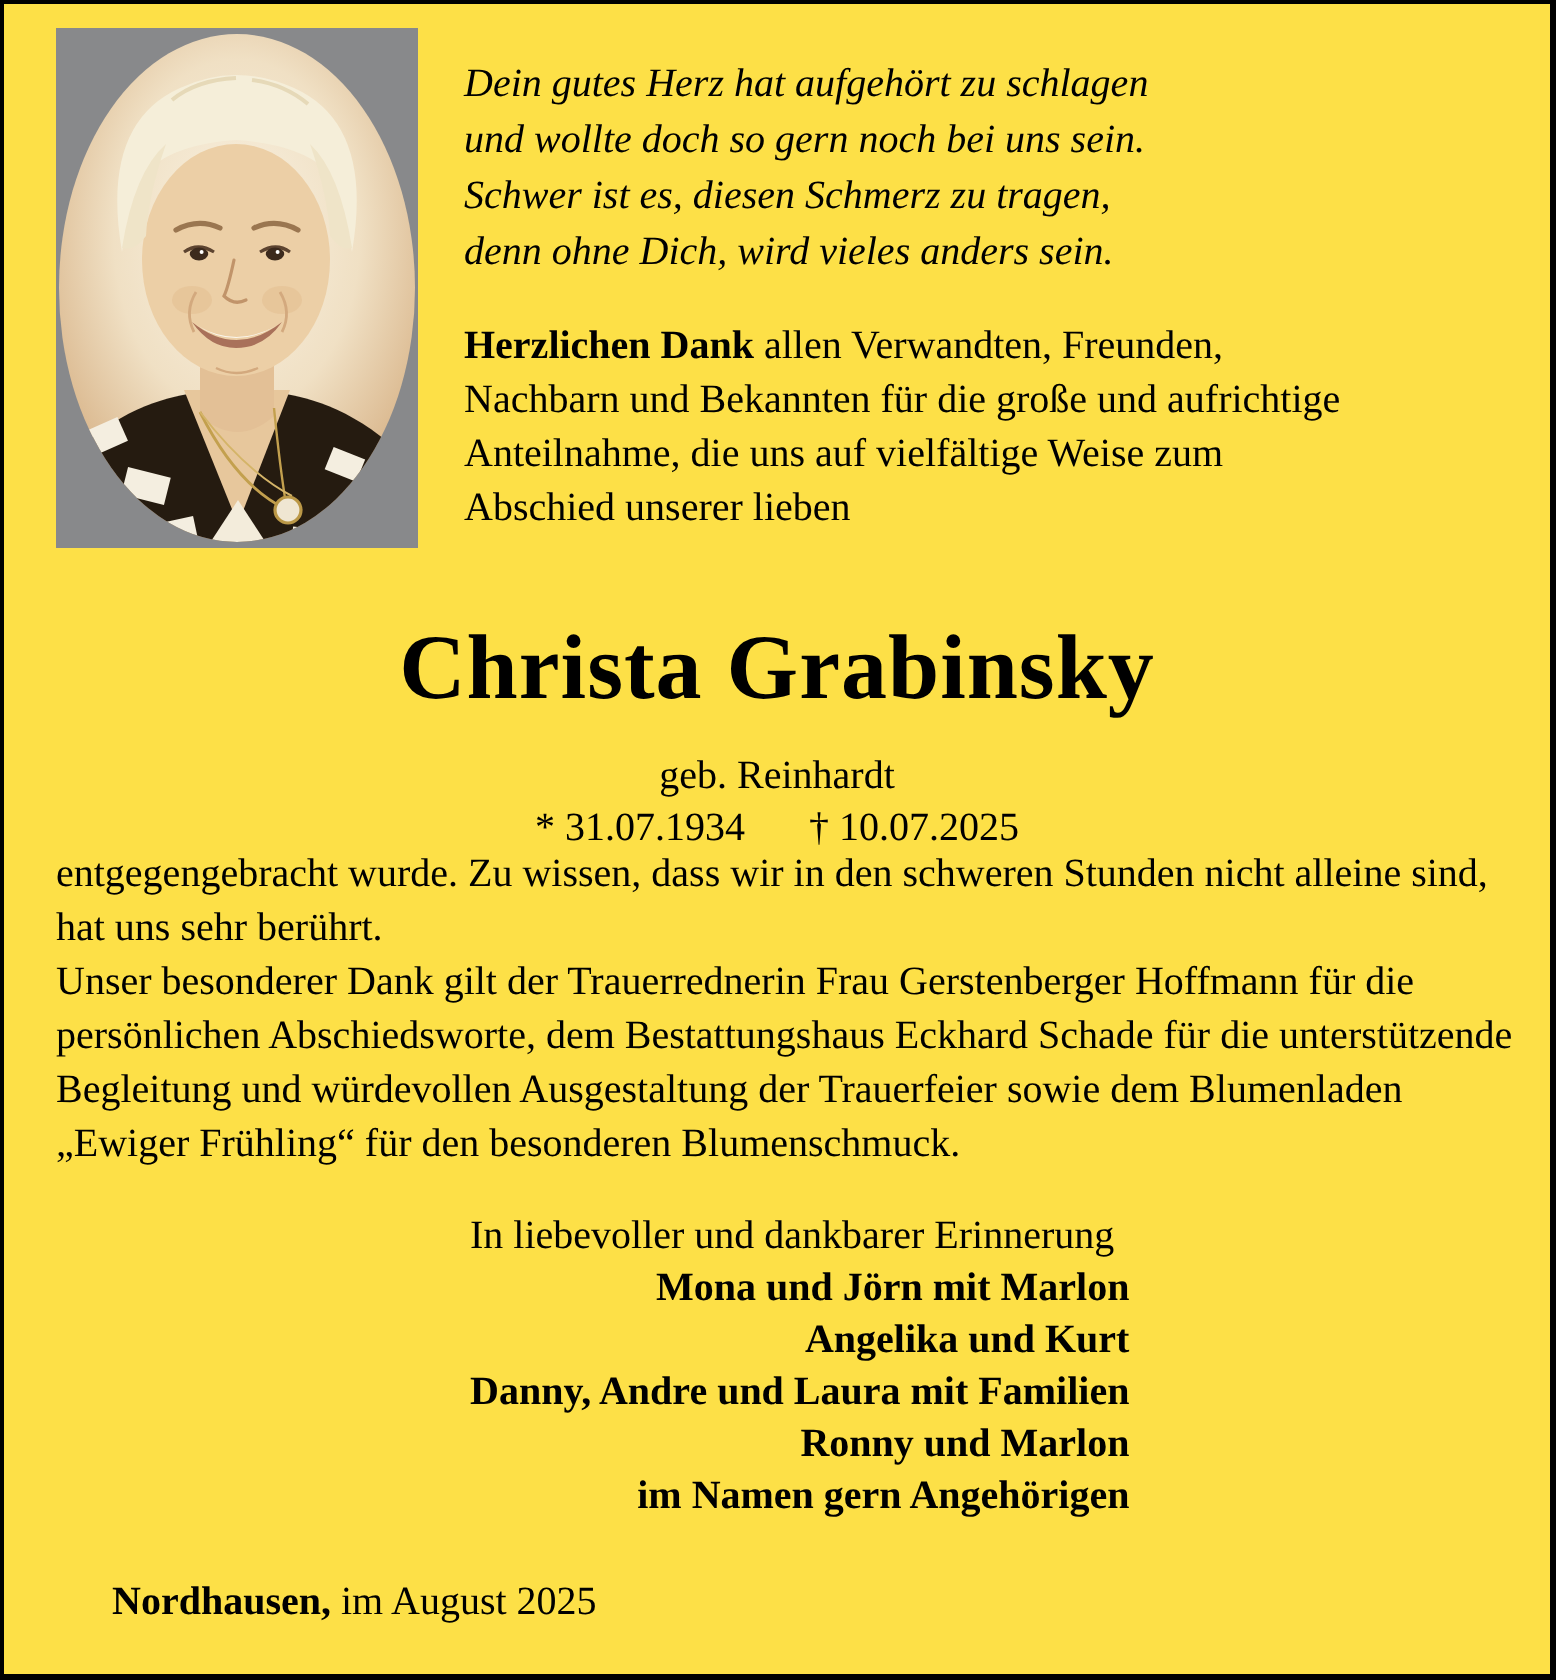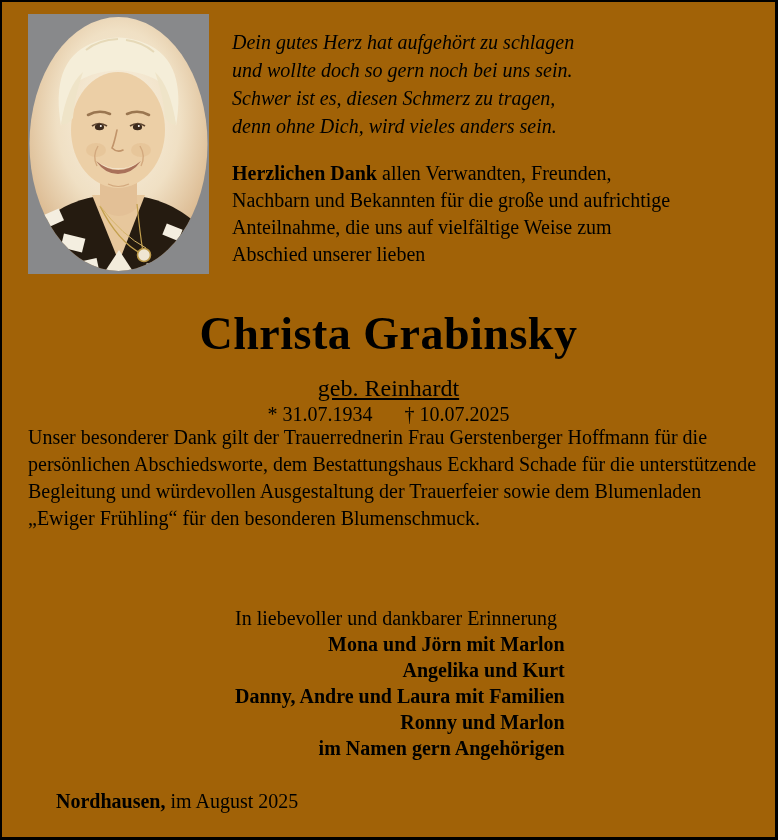--- a/index.html
+++ b/index.html
@@ -1,33 +1,33 @@
 <!DOCTYPE html>
 <html lang="de"><head>
 <meta charset="utf-8">
 <style>
   html,body { margin:0; padding:0; background:#fff; }
   .page {
     position:relative; width:778px; height:840px; box-sizing:border-box;
     border:solid #000; border-width:2px 3px 3px 2px;
-    background:#a16207; color:#000; overflow:hidden;
+    background:#fde047; color:#000; overflow:hidden;
     font-family:"Liberation Serif", serif;
   }
   .photo-frame { position:absolute; left:26px; top:12px; width:181px; height:260px; }
   .photo-frame svg { display:block; }
 
   .right-col { position:absolute; left:230px; top:26px; width:442px; }
   .poem { font-style:italic; font-size:20px; line-height:28px; }
   .poem-line { white-space:nowrap; }
   .thanks { margin:20px 0 12px 0; font-size:20px; line-height:27px; }
   .thanks strong { font-weight:bold; }
 
   .name-block { position:absolute; left:0; right:0; top:291px; text-align:center; }
   .deceased-name { margin:17px; font-size:46px; line-height:48px; font-weight:bold; letter-spacing:0.5px; }
-  .birth-name { font-size:24px; line-height:26px; margin-top:3px;text-decoration:underline; }
+  .birth-name { font-size:20px; line-height:26px; margin-top:3px; }
   .dates { font-size:20px; line-height:26px; display:flex; justify-content:center; gap:32px; }
 
   .body-text { position:absolute; left:26px; top:422px; width:732px; font-size:20px; line-height:27px; }
   .body-text p { margin:0; }
 
   .mourners { position:absolute; left:233px; top:603px; font-size:20px; line-height:26px; }
   .mourner-name { font-weight:bold; white-space:nowrap;text-align:right; }
 
   .footer { position:absolute; left:26px; top:786px; font-size:20px; line-height:26px; }
   .footer strong { font-weight:bold;margin-left:28px; }
@@ -124,20 +124,21 @@
   <div class="name-block">
     <h1 class="deceased-name">Christa Grabinsky</h1>
     <div class="birth-name">geb. Reinhardt</div>
     <div class="dates">
       <span>* 31.07.1934</span>
       <span>† 10.07.2025</span>
     </div>
   </div>
 
   <div class="body-text">
+    <p>entgegengebracht wurde. Zu wissen, dass wir in den schweren Stunden nicht alleine sind, hat uns sehr berührt.</p>
     <p>Unser besonderer Dank gilt der Trauerrednerin Frau Gerstenberger Hoffmann für die persönlichen Abschiedsworte, dem Bestattungshaus Eckhard Schade für die unterstützende Begleitung und würdevollen Ausgestaltung der Trauerfeier sowie dem Blumenladen „Ewiger Frühling“ für den besonderen Blumenschmuck.</p>
   </div>
 
   <div class="mourners">
     <div class="mourners-intro">In liebevoller und dankbarer Erinnerung</div>
     <div class="mourner-name">Mona und Jörn mit Marlon</div>
     <div class="mourner-name">Angelika und Kurt</div>
     <div class="mourner-name">Danny, Andre und Laura mit Familien</div>
     <div class="mourner-name">Ronny und Marlon</div>
     <div class="mourner-name">im Namen gern Angehörigen</div>

